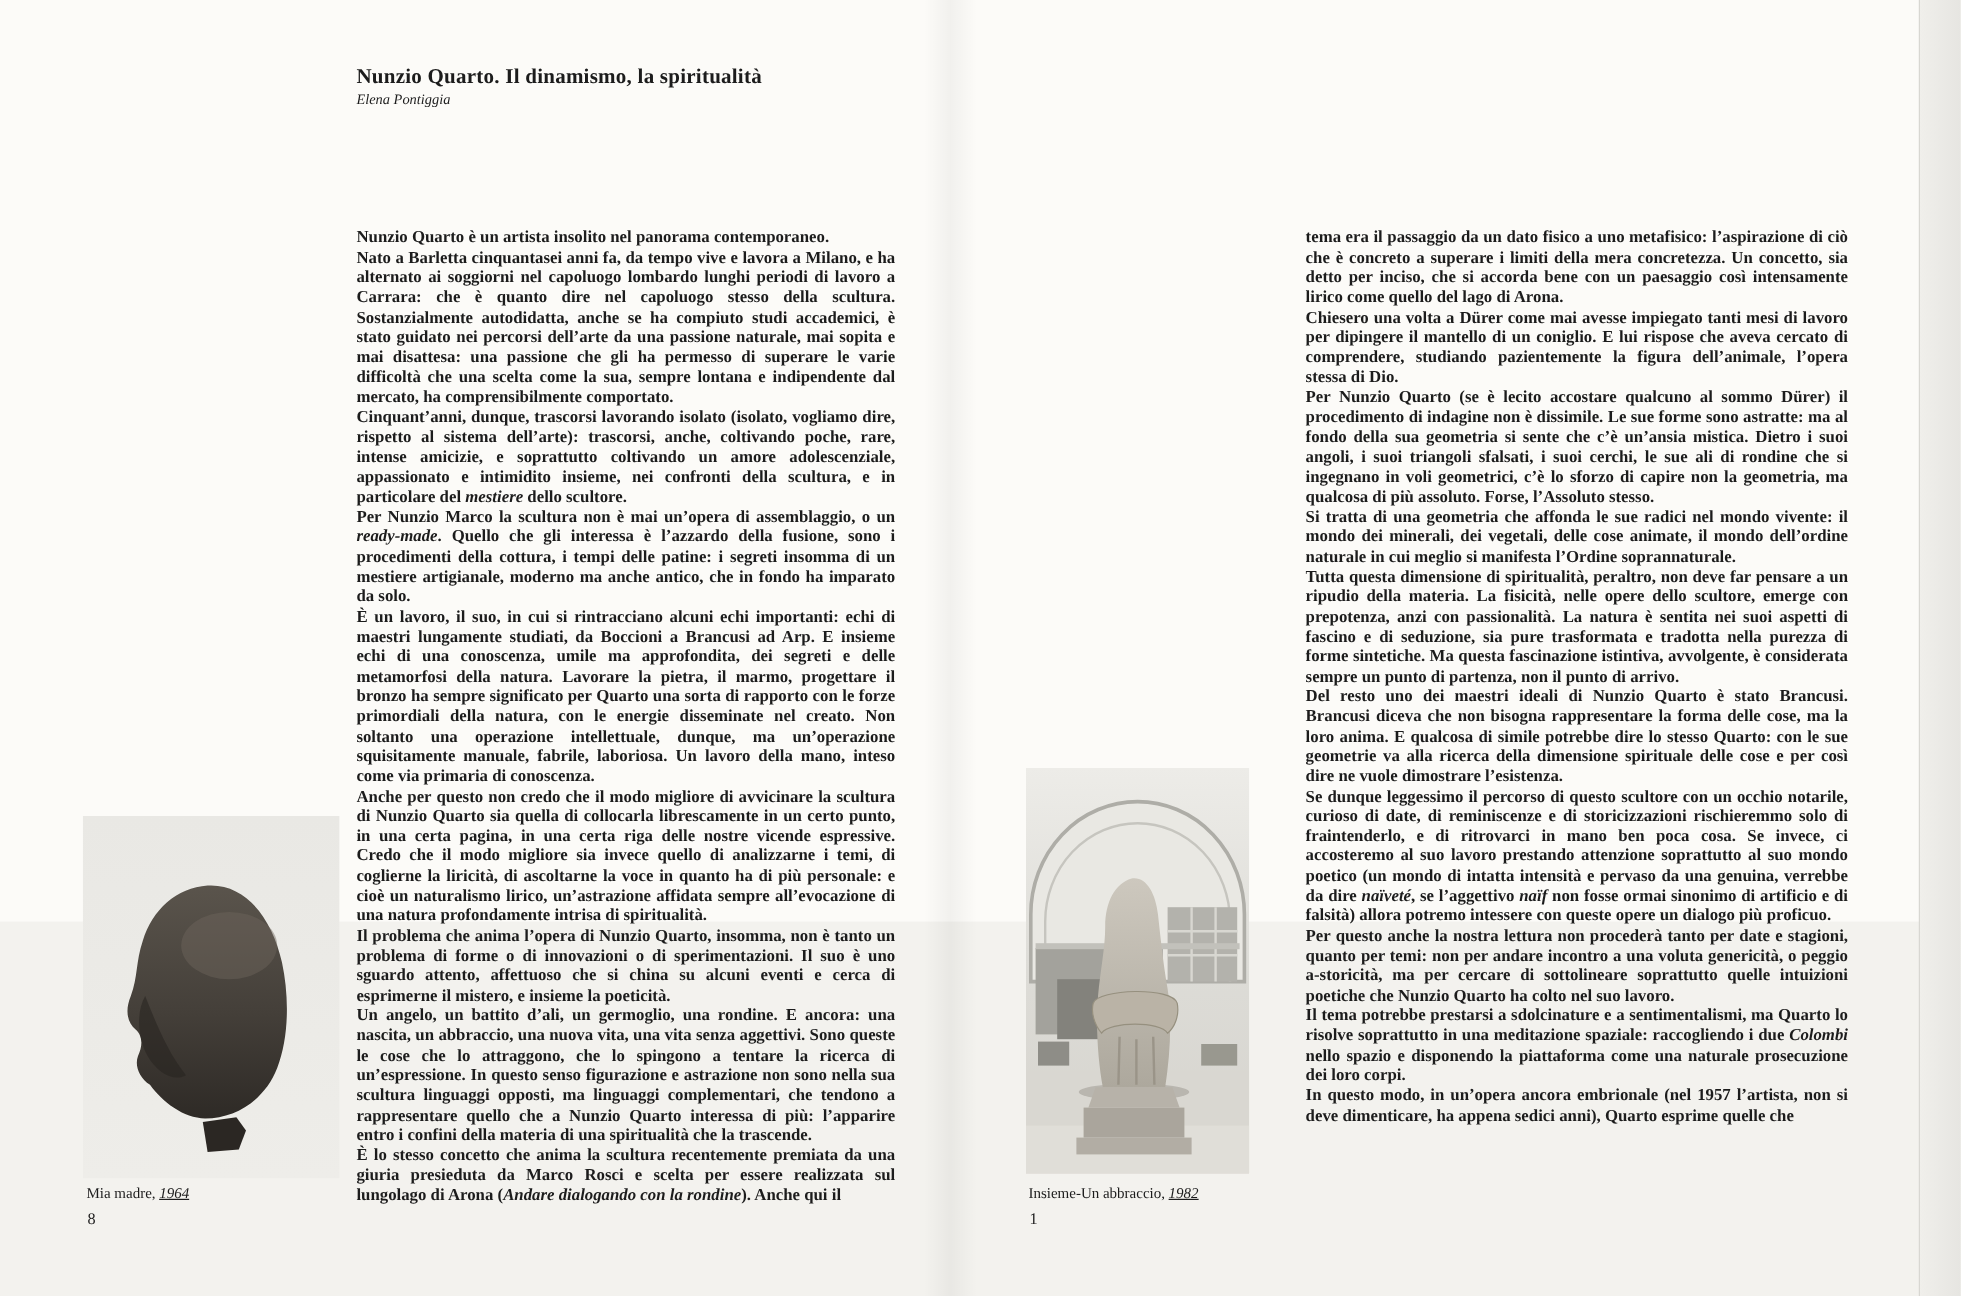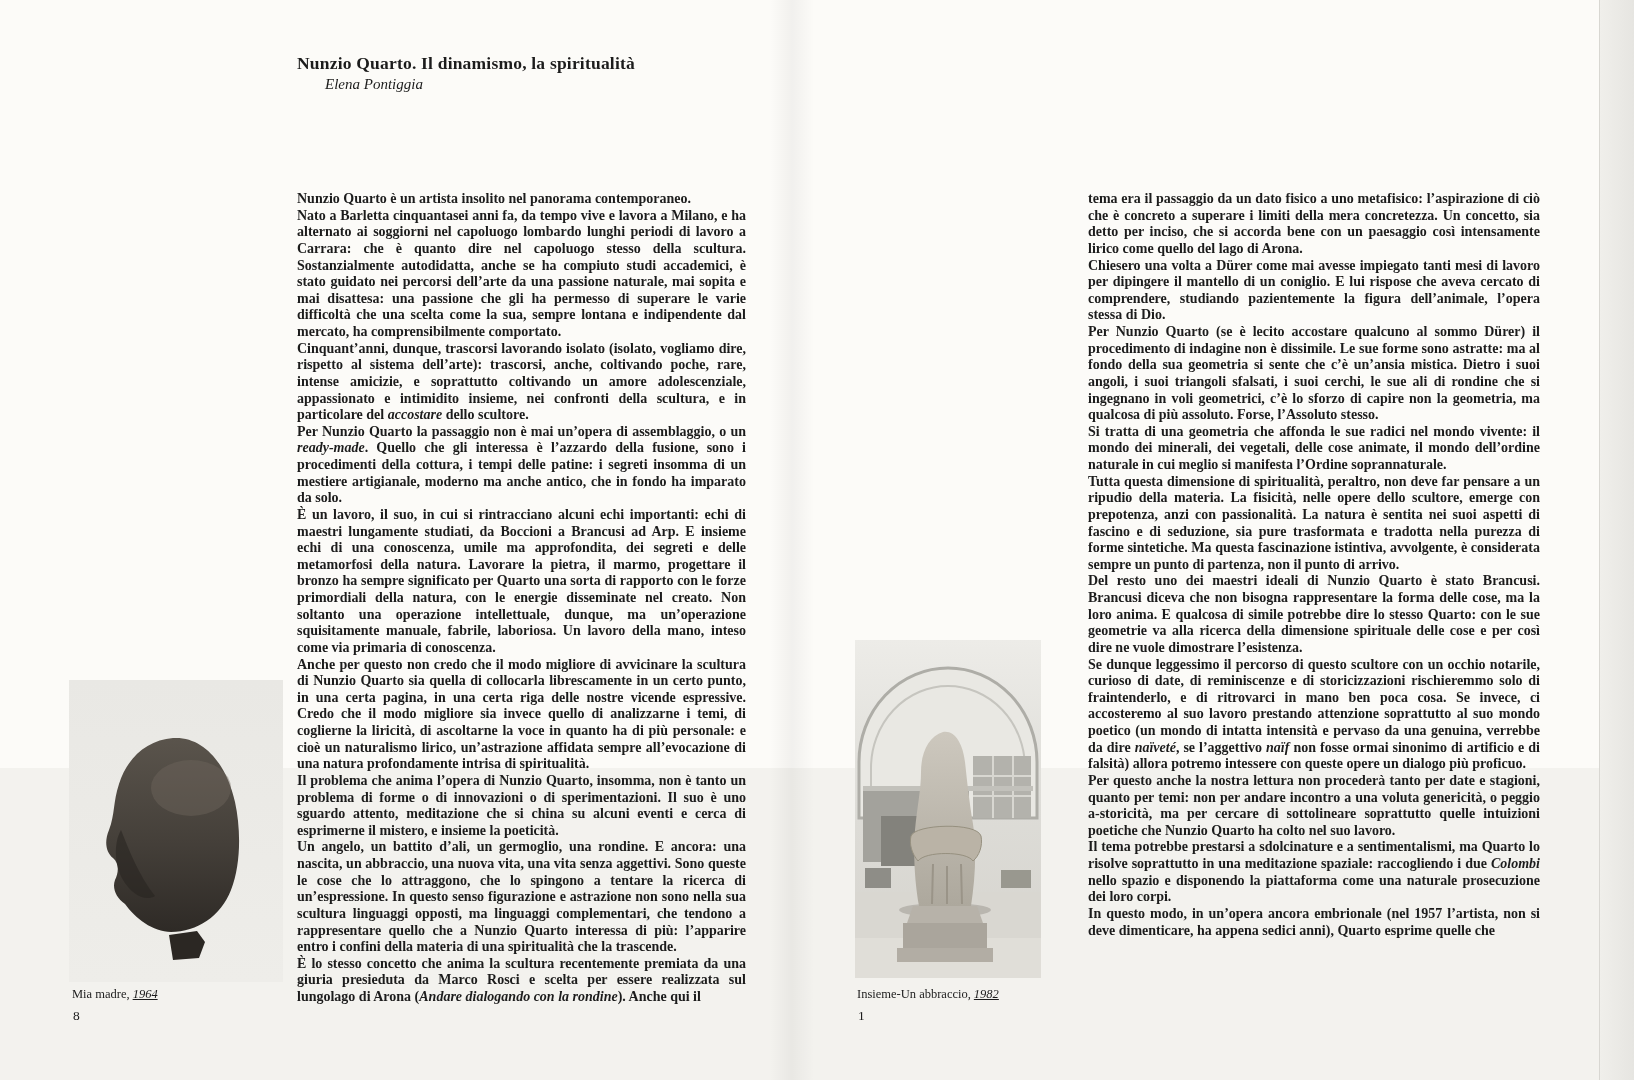--- a/index.html
+++ b/index.html
@@ -24,21 +24,21 @@
     position:absolute;right:0;top:0;width:34px;height:1080px;
     background:linear-gradient(to right,#f0efeb,#e6e5e1);
     border-left:1px solid #d8d7d2;
   }
   .title{
     position:absolute;left:297px;top:41px;width:520px;
     font-size:17.5px;font-weight:bold;letter-spacing:.2px;
   }
   .author{
     position:absolute;left:297px;top:76px;width:400px;
-    font-size:15px;font-style:italic;margin-left:28px;
+    font-size:12px;font-style:italic;
   }
   .col{
     position:absolute;top:191px;height:818px;overflow:hidden;
     font-size:14px;line-height:16.62px;
   }
   .col-left{left:297px;width:449px;}
   .col-right{left:1088px;width:452px;}
   .para{margin:0;text-align:justify;font-weight:bold;}
   .fig{position:absolute;margin:0;padding:0;}
   .fig svg{display:block;}
@@ -59,25 +59,25 @@
 
 <div class="spread">
 
   <div>
     <h1 class="title">Nunzio Quarto. Il dinamismo, la spiritualità</h1>
     <div class="author">Elena Pontiggia</div>
 
     <div class="col col-left">
         <p class="para"><span>Nunzio Quarto è un artista insolito nel panorama contemporaneo.</span></p>
         <p class="para"><span>Nato a Barletta cinquantasei anni fa, da tempo vive e lavora a Milano, e ha alternato ai soggiorni nel capoluogo lombardo lunghi periodi di lavoro a Carrara: che è quanto dire nel capoluogo stesso della scultura. Sostanzialmente autodidatta, anche se ha compiuto studi accademici, è stato guidato nei percorsi dell’arte da una passione naturale, mai sopita e mai disattesa: una passione che gli ha permesso di superare le varie difficoltà che una scelta come la sua, sempre lontana e indipendente dal mercato, ha comprensibilmente comportato.</span></p>
-        <p class="para"><span>Cinquant’anni, dunque, trascorsi lavorando isolato (isolato, vogliamo dire, rispetto al sistema dell’arte): trascorsi, anche, coltivando poche, rare, intense amicizie, e soprattutto coltivando un amore adolescenziale, appassionato e intimidito insieme, nei confronti della scultura, e in particolare del </span><i>accostare</i><span> dello scultore.</span></p>
-        <p class="para"><span>Per Nunzio Quarto la passaggio non è mai un’opera di assemblaggio, o un </span><i>ready-made</i><span>. Quello che gli interessa è l’azzardo della fusione, sono i procedimenti della cottura, i tempi delle patine: i segreti insomma di un mestiere artigianale, moderno ma anche antico, che in fondo ha imparato da solo.</span></p>
+        <p class="para"><span>Cinquant’anni, dunque, trascorsi lavorando isolato (isolato, vogliamo dire, rispetto al sistema dell’arte): trascorsi, anche, coltivando poche, rare, intense amicizie, e soprattutto coltivando un amore adolescenziale, appassionato e intimidito insieme, nei confronti della scultura, e in particolare del </span><i>mestiere</i><span> dello scultore.</span></p>
+        <p class="para"><span>Per Nunzio Marco la scultura non è mai un’opera di assemblaggio, o un </span><i>ready-made</i><span>. Quello che gli interessa è l’azzardo della fusione, sono i procedimenti della cottura, i tempi delle patine: i segreti insomma di un mestiere artigianale, moderno ma anche antico, che in fondo ha imparato da solo.</span></p>
         <p class="para"><span>È un lavoro, il suo, in cui si rintracciano alcuni echi importanti: echi di maestri lungamente studiati, da Boccioni a Brancusi ad Arp. E insieme echi di una conoscenza, umile ma approfondita, dei segreti e delle metamorfosi della natura. Lavorare la pietra, il marmo, progettare il bronzo ha sempre significato per Quarto una sorta di rapporto con le forze primordiali della natura, con le energie disseminate nel creato. Non soltanto una operazione intellettuale, dunque, ma un’operazione squisitamente manuale, fabrile, laboriosa. Un lavoro della mano, inteso come via primaria di conoscenza.</span></p>
         <p class="para"><span>Anche per questo non credo che il modo migliore di avvicinare la scultura di Nunzio Quarto sia quella di collocarla librescamente in un certo punto, in una certa pagina, in una certa riga delle nostre vicende espressive. Credo che il modo migliore sia invece quello di analizzarne i temi, di coglierne la liricità, di ascoltarne la voce in quanto ha di più personale: e cioè un naturalismo lirico, un’astrazione affidata sempre all’evocazione di una natura profondamente intrisa di spiritualità.</span></p>
-        <p class="para"><span>Il problema che anima l’opera di Nunzio Quarto, insomma, non è tanto un problema di forme o di innovazioni o di sperimentazioni. Il suo è uno sguardo attento, meditazione che si china su alcuni eventi e cerca di esprimerne il mistero, e insieme la poeticità.</span></p>
+        <p class="para"><span>Il problema che anima l’opera di Nunzio Quarto, insomma, non è tanto un problema di forme o di innovazioni o di sperimentazioni. Il suo è uno sguardo attento, affettuoso che si china su alcuni eventi e cerca di esprimerne il mistero, e insieme la poeticità.</span></p>
         <p class="para"><span>Un angelo, un battito d’ali, un germoglio, una rondine. E ancora: una nascita, un abbraccio, una nuova vita, una vita senza aggettivi. Sono queste le cose che lo attraggono, che lo spingono a tentare la ricerca di un’espressione. In questo senso figurazione e astrazione non sono nella sua scultura linguaggi opposti, ma linguaggi complementari, che tendono a rappresentare quello che a Nunzio Quarto interessa di più: l’apparire entro i confini della materia di una spiritualità che la trascende.</span></p>
         <p class="para"><span>È lo stesso concetto che anima la scultura recentemente premiata da una giuria presieduta da Marco Rosci e scelta per essere realizzata sul lungolago di Arona (</span><i>Andare dialogando con la rondine</i><span>). Anche qui il</span></p>
       </div>
 
     <figure class="fig fig-left">
       <svg width="214" height="302" viewBox="0 0 214 302" xmlns="http://www.w3.org/2000/svg">
         <defs>
           <linearGradient id="gHead" x1="0" y1="0" x2="0" y2="1">
             <stop offset="0" stop-color="#5a544c"></stop>
             <stop offset="0.55" stop-color="#443f39"></stop>

